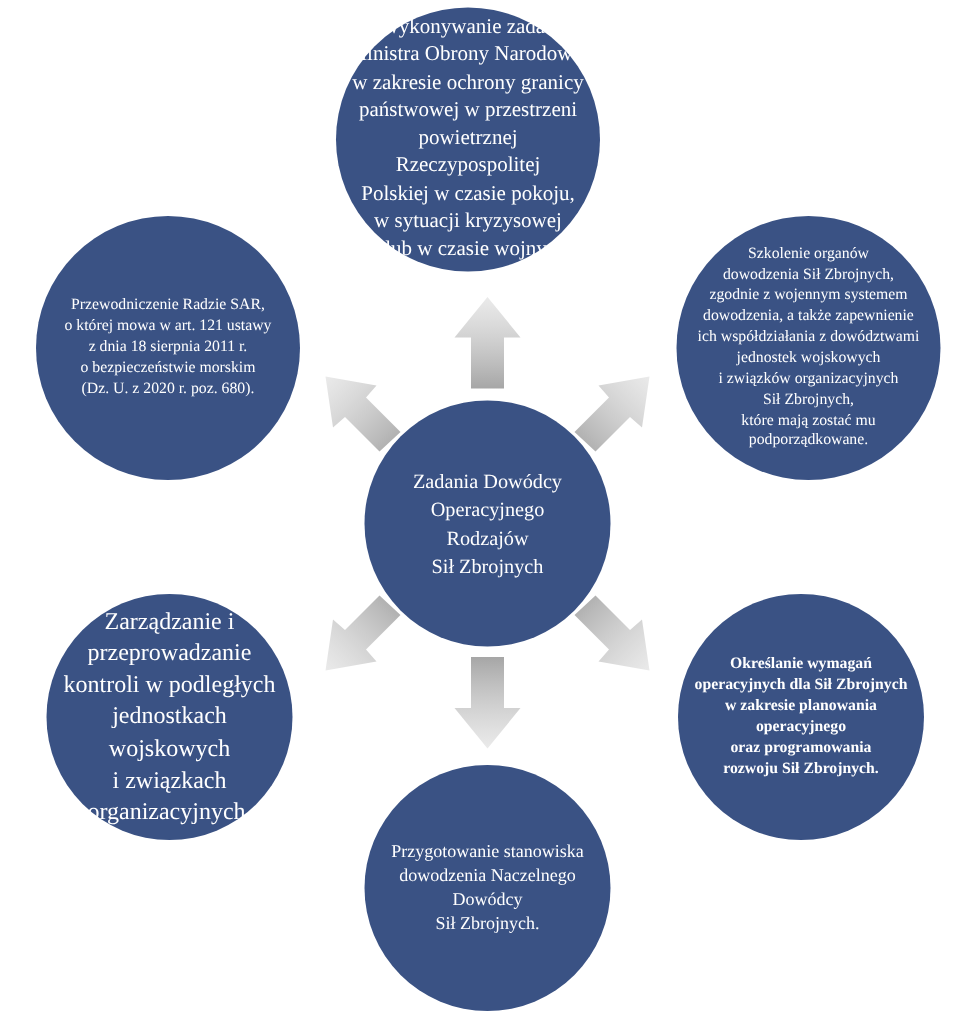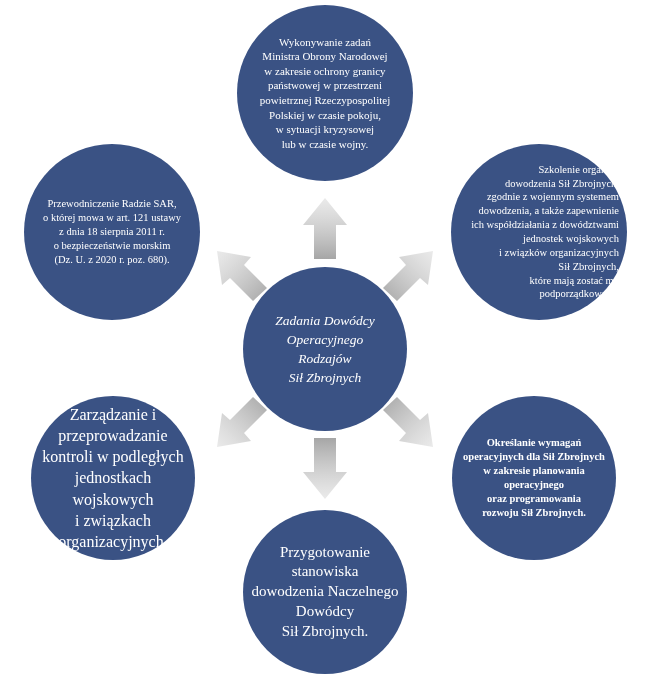--- a/index.html
+++ b/index.html
@@ -38,57 +38,55 @@
     white-space: pre-line;
   }
   
   #center-node {
     left: 243px;
     top: 267px;
     width: 164px;
     height: 164px;
     font-size: 13.5px;
     background: #3A5284;
-    font-style: italic;
   }
   #center-node .txt { font-size: 13.5px; line-height: 1.42; }
 
   
   #node-top {
-    left: 237px;
+    left: 224px;
     top: 5px;
     width: 176px;
     height: 176px;
-    font-size: 11px;
+    font-size: 14px;
   }
   
   #node-right-top {
     left: 451px;
     top: 144px;
     width: 176px;
     height: 176px;
     font-size: 10.5px;
-    text-align: right;
   }
   
   #node-right-bottom {
     left: 452px;
     top: 396px;
     width: 164px;
     height: 164px;
     font-size: 10.5px;
     font-weight: bold;
   }
   
   #node-bottom {
     left: 243px;
     top: 510px;
     width: 164px;
     height: 164px;
-    font-size: 15px;
+    font-size: 12px;
   }
   
   #node-left-bottom {
     left: 31px;
     top: 396px;
     width: 164px;
     height: 164px;
     font-size: 16px;
   }
   

